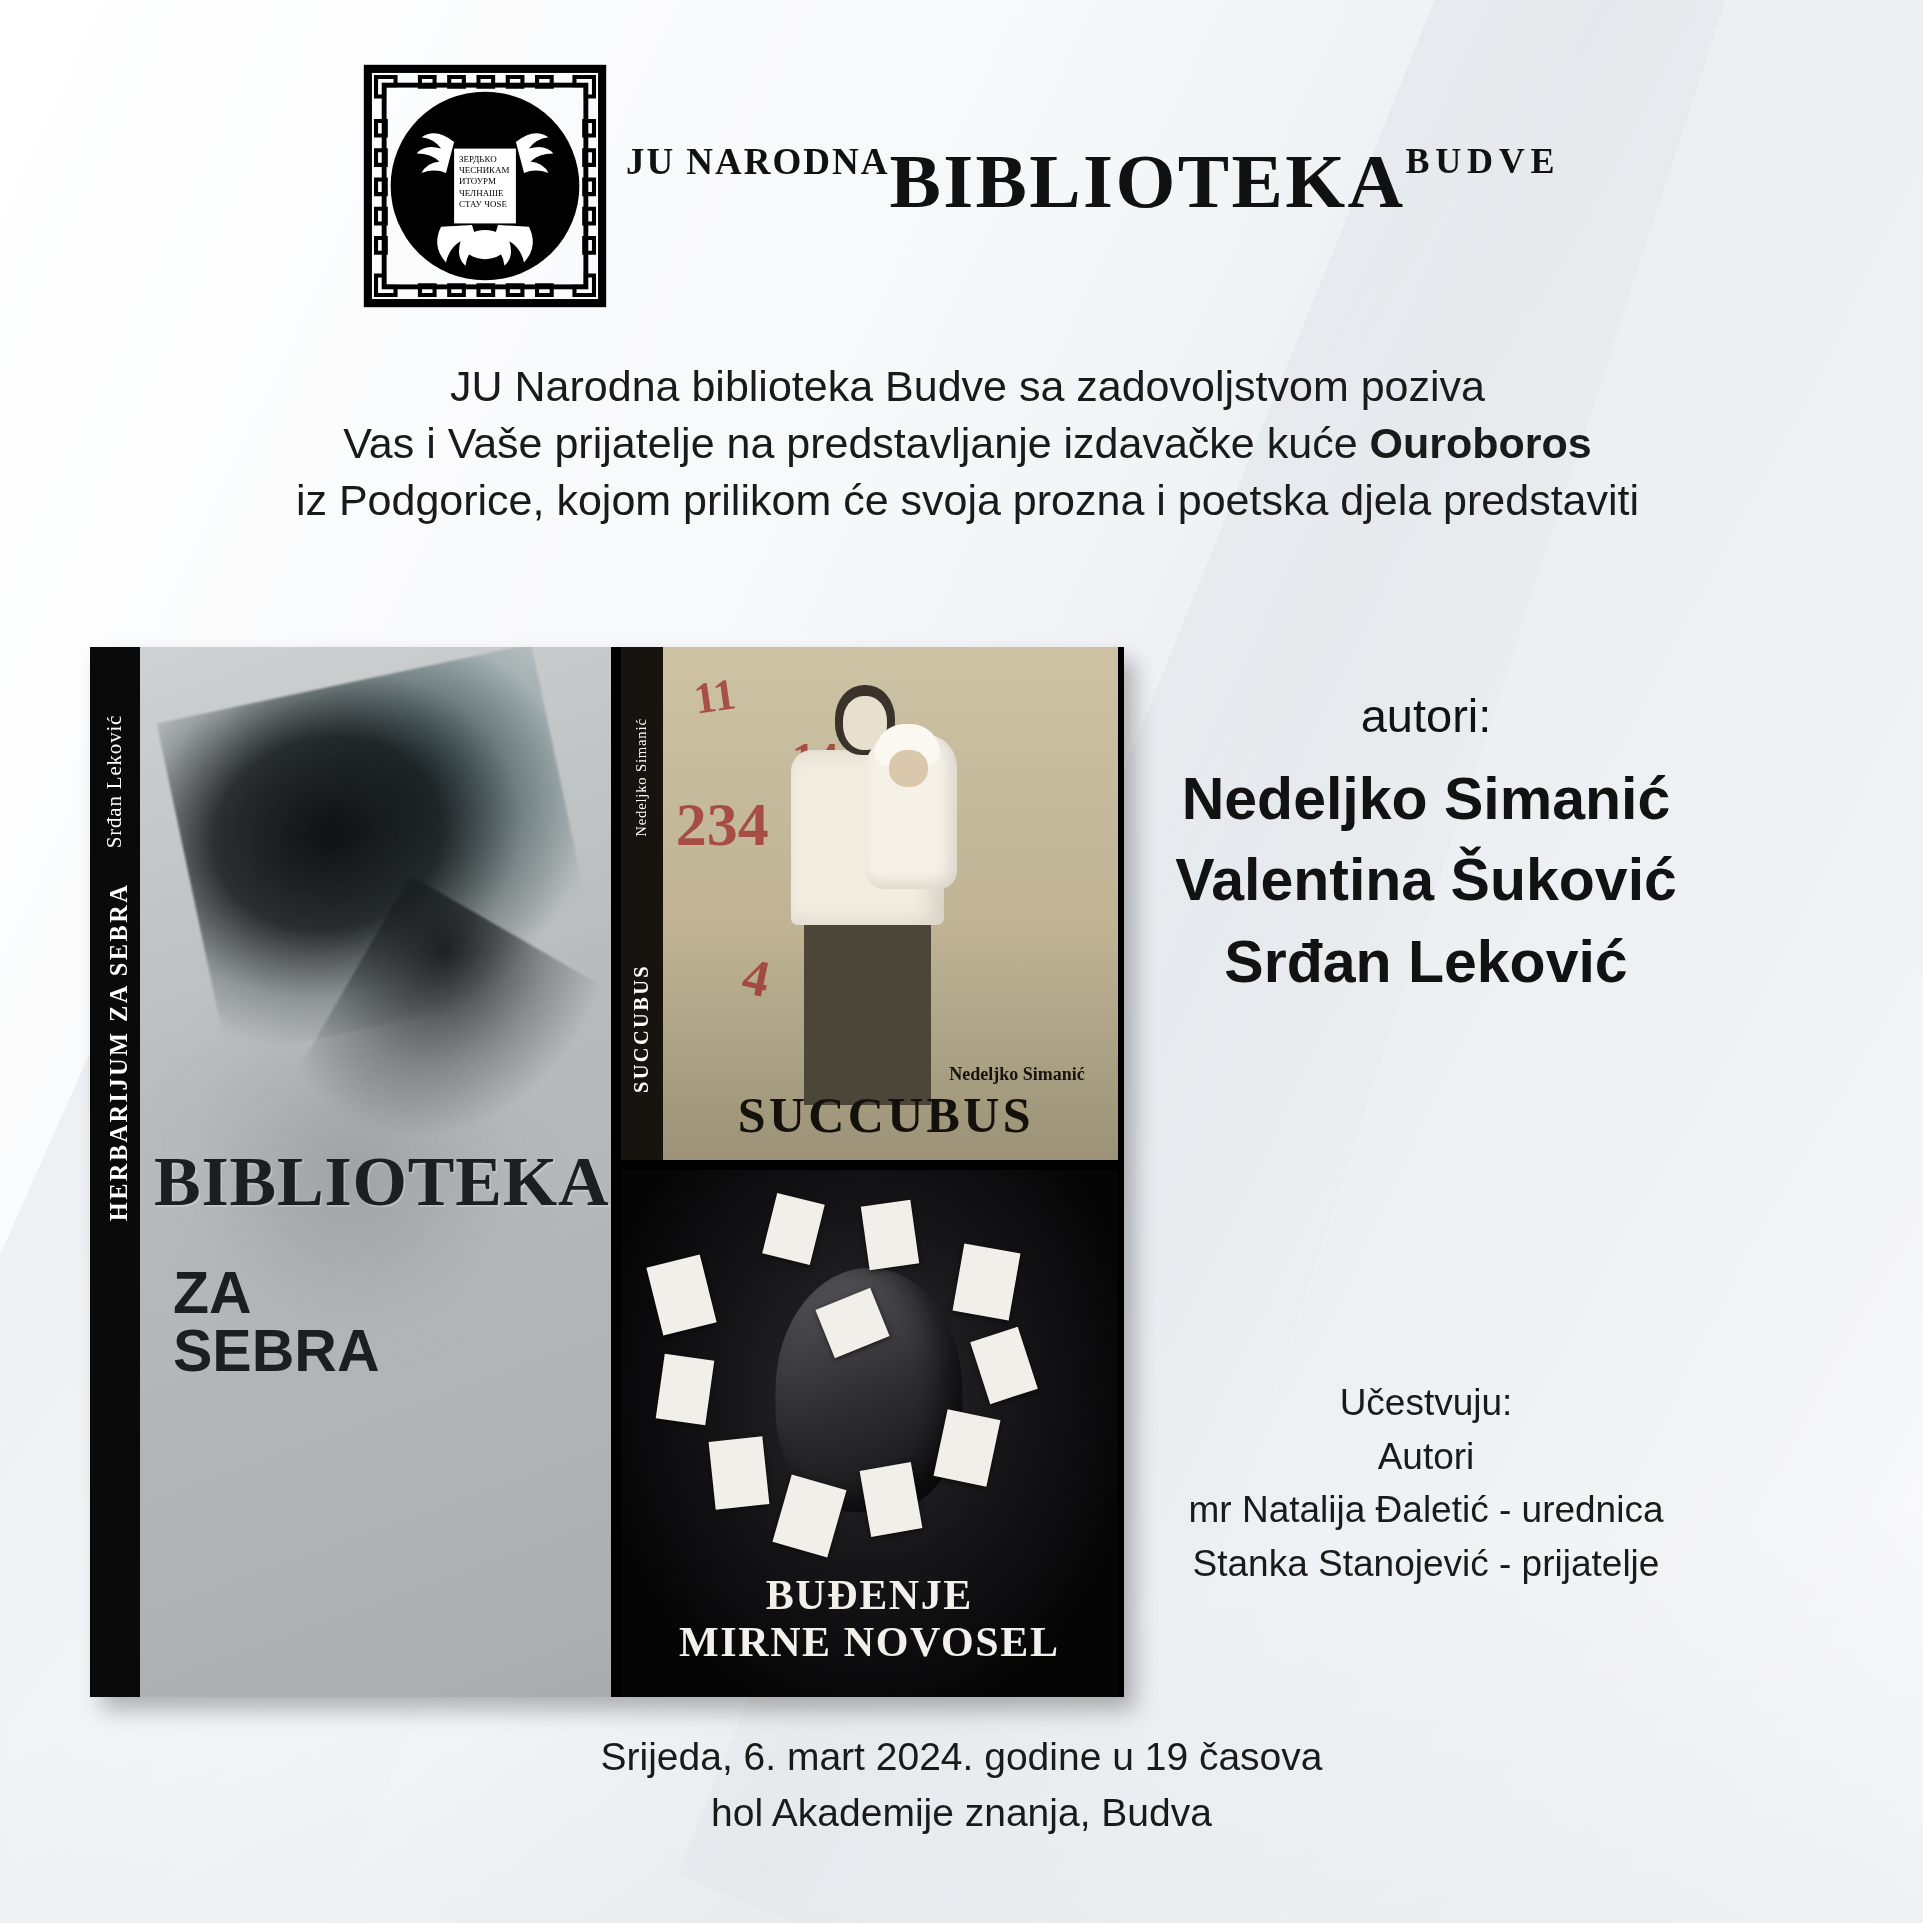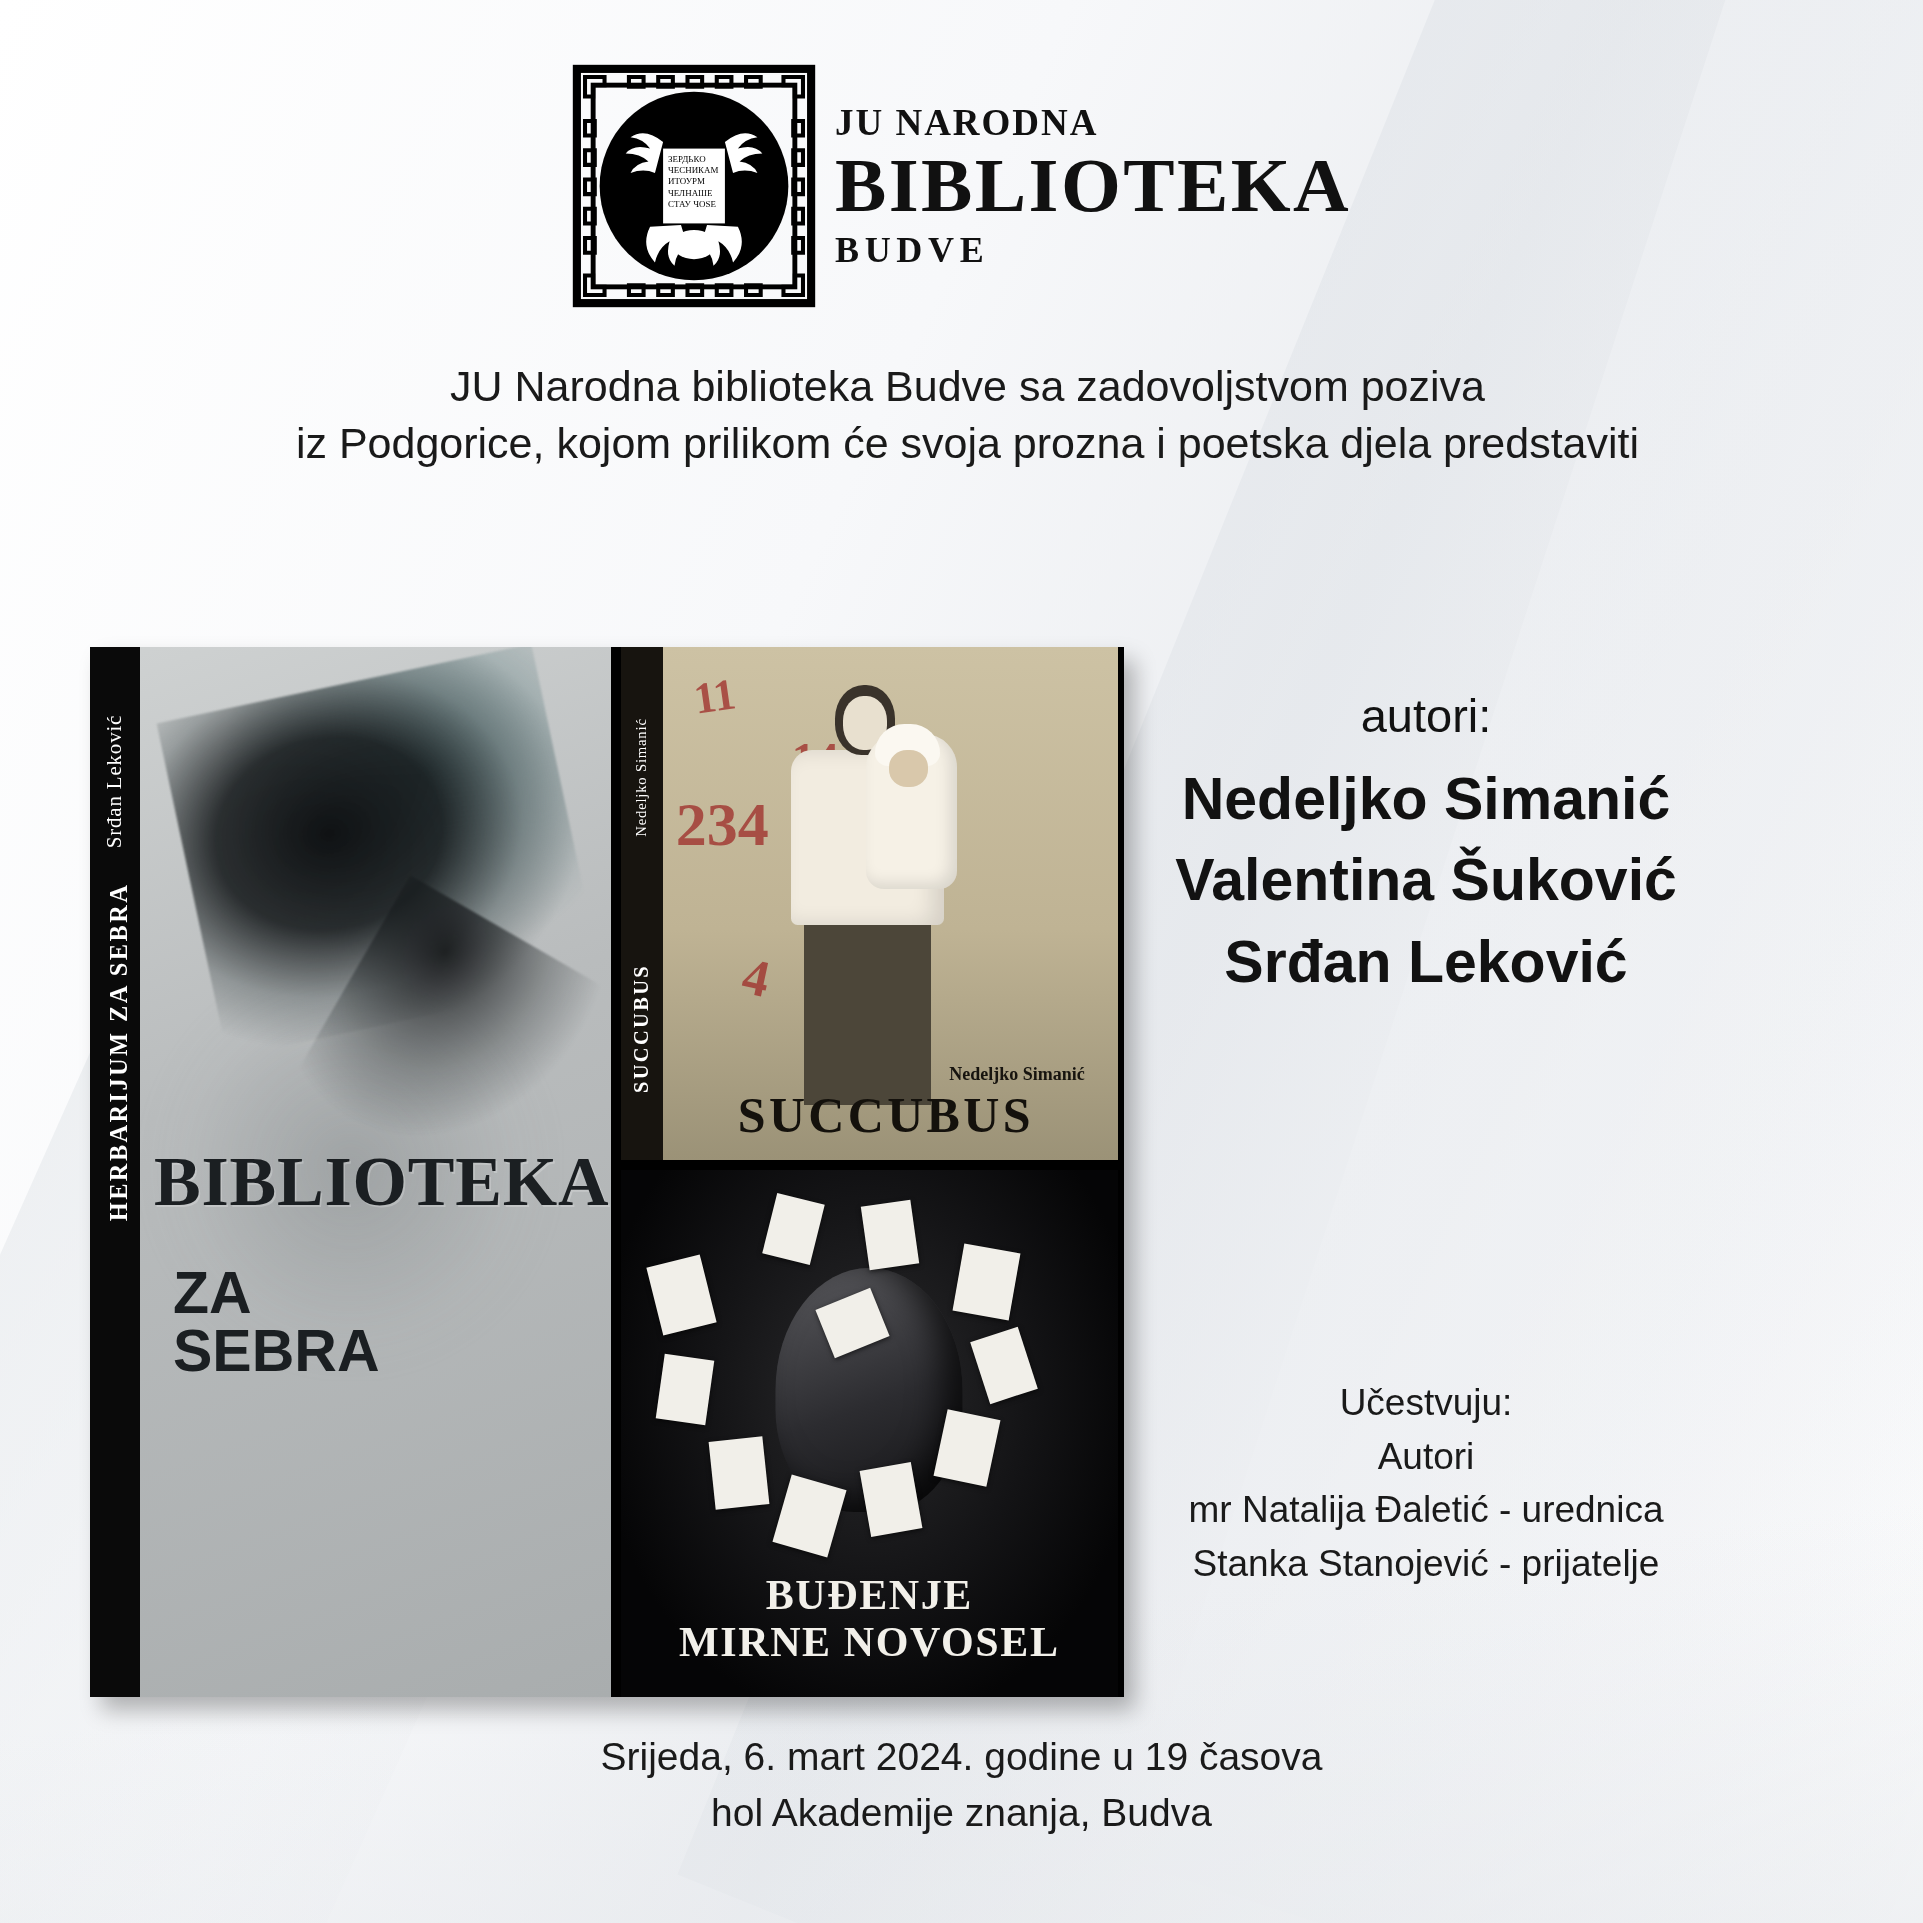--- a/index.html
+++ b/index.html
@@ -67,21 +67,21 @@
   .logo-mark {
     width: 229px;
     height: 244px;
     position: relative;
     flex: none;
   }
   .logo-mark svg { display: block; }
 
   .logo-text {
     display: flex;
-    flex-direction: column;
+    flex-direction: row;
     justify-content: center;
     color: #111111;
     line-height: 1;
   }
   .logo-text .l1 {
     font-family: "Liberation Serif", serif;
     font-size: 37px;
     letter-spacing: 2px;
     font-weight: 700;
     margin-bottom: 6.5px;
@@ -474,20 +474,23 @@
     </div>
     <div class="logo-text">
       <div class="l1">JU NARODNA</div>
       <div class="l2">BIBLIOTEKA</div>
       <div class="l3">BUDVE</div>
     </div>
   </div>
 
   <div class="invitation">
     <div class="line">JU Narodna biblioteka Budve sa zadovoljstvom poziva</div>
+    <div class="line">
+      <span>Vas i Vaše prijatelje na predstavljanje izdavačke kuće </span><b>Ouroboros</b>
+    </div>
     <div class="line">iz Podgorice, kojom prilikom će svoja prozna i poetska djela predstaviti</div>
   </div>
 
   <div class="covers">
 
     <div class="cover-left">
       <div class="ink ink-streak"></div>
       <div class="ink ink-blob"></div>
       <div class="ink ink-tail"></div>
       <div class="spine"></div>

